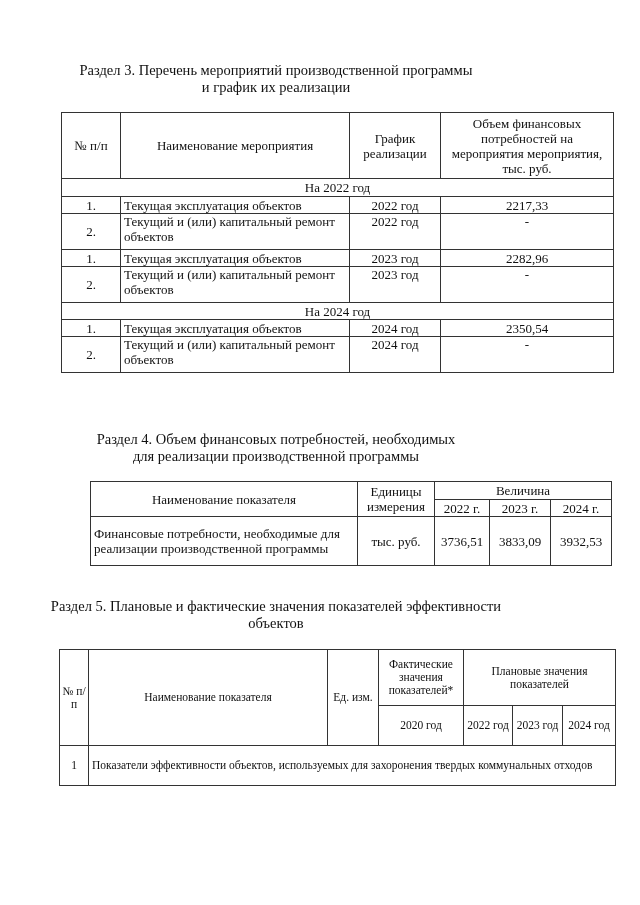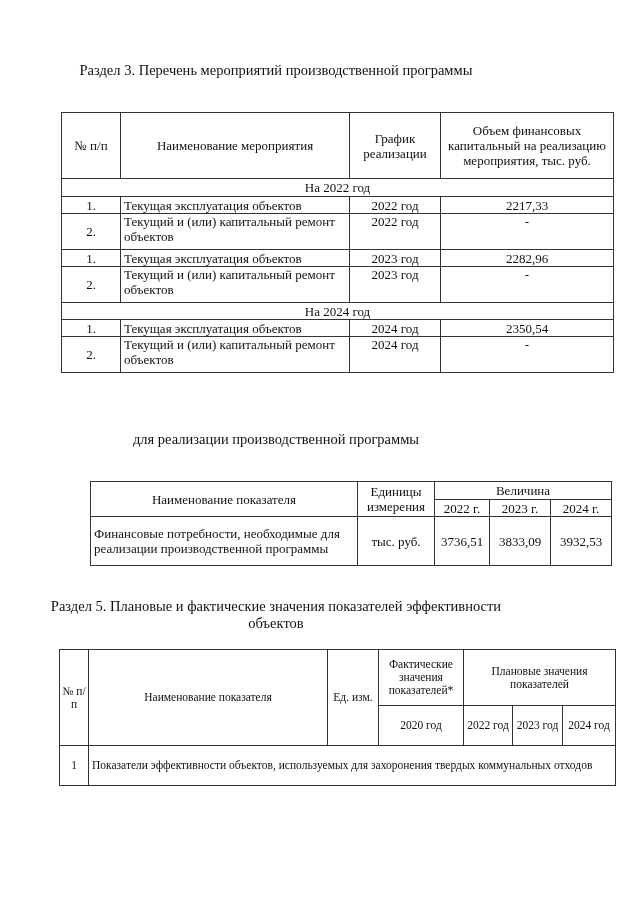--- a/index.html
+++ b/index.html
@@ -14,35 +14,36 @@
   .c { text-align:center; }
   .l { text-align:left; }
   .top { vertical-align:top; }
   .sm { font-size:11.5px; line-height:13px; }
 </style>
 </head>
 <body>
 
 <div class="title" style="top:62px;">
   <div>Раздел 3. Перечень мероприятий производственной программы</div>
+  <div>и график их реализации</div>
 </div>
 
 <table style="left:61px; top:112px; width:552px;">
   <colgroup>
     <col style="width:59px">
       <col style="width:229px">
       <col style="width:91px">
       <col style="width:173px">
   </colgroup>
   <tbody>
       <tr style="height:66px;">
     <th class="c">№ п/п</th>
     <th class="c">Наименование мероприятия</th>
     <th class="c">График реализации</th>
-    <th class="c">Объем финансовых капитальный на реализацию мероприятия, тыс. руб.</th>
+    <th class="c">Объем финансовых потребностей на мероприятия мероприятия, тыс. руб.</th>
   </tr>
 
   <tr style="height:18px;margin-top:40px;">
     <td colspan="4" class="c">На 2022 год</td>
   </tr>
   <tr style="height:17px;">
     <td class="c">1.</td>
     <td class="l">Текущая эксплуатация объектов</td>
     <td class="c">2022 год</td>
     <td class="c">2217,33</td>
@@ -79,20 +80,21 @@
   <tr style="height:36px;">
     <td class="c">2.</td>
     <td class="l top">Текущий и (или) капитальный ремонт объектов</td>
     <td class="c top">2024 год</td>
     <td class="c top">-</td>
   </tr>
 </tbody>
   </table>
 
 <div class="title" style="top:431px;">
+  <div>Раздел 4. Объем финансовых потребностей, необходимых</div>
   <div>для реализации производственной программы</div>
 </div>
 
 <table style="left:90px; top:481px; width:521px;">
   <colgroup>
     <col style="width:267px">
       <col style="width:77px">
       <col style="width:55px">
       <col style="width:61px">
       <col style="width:61px">

